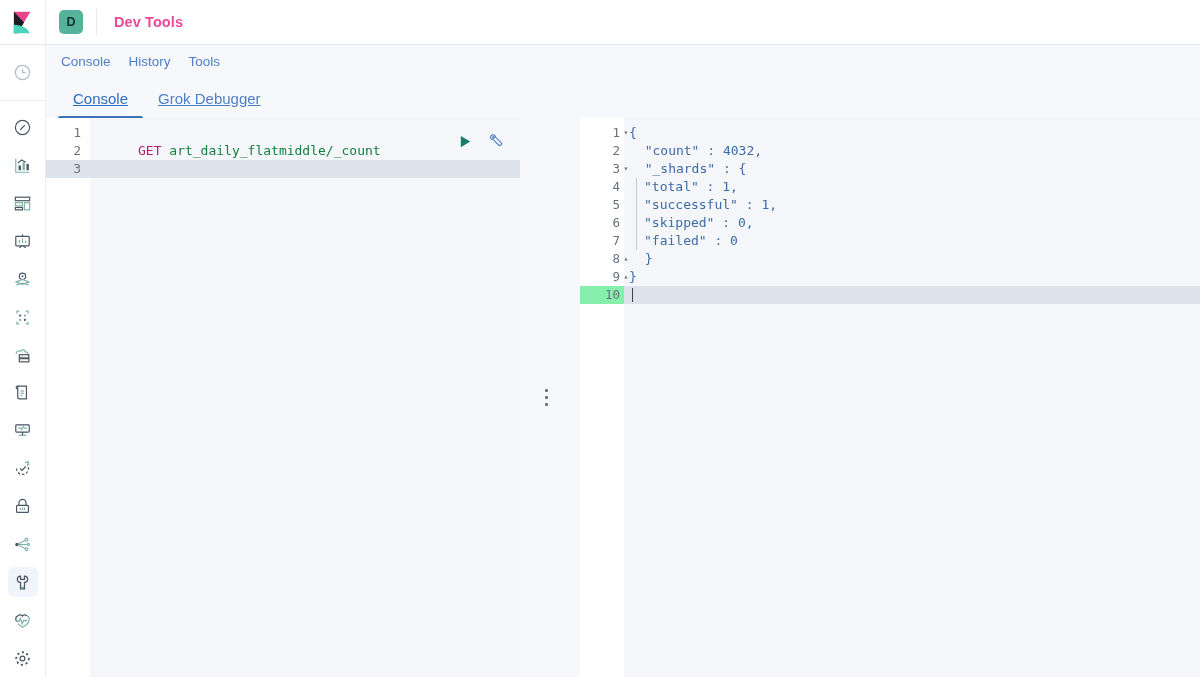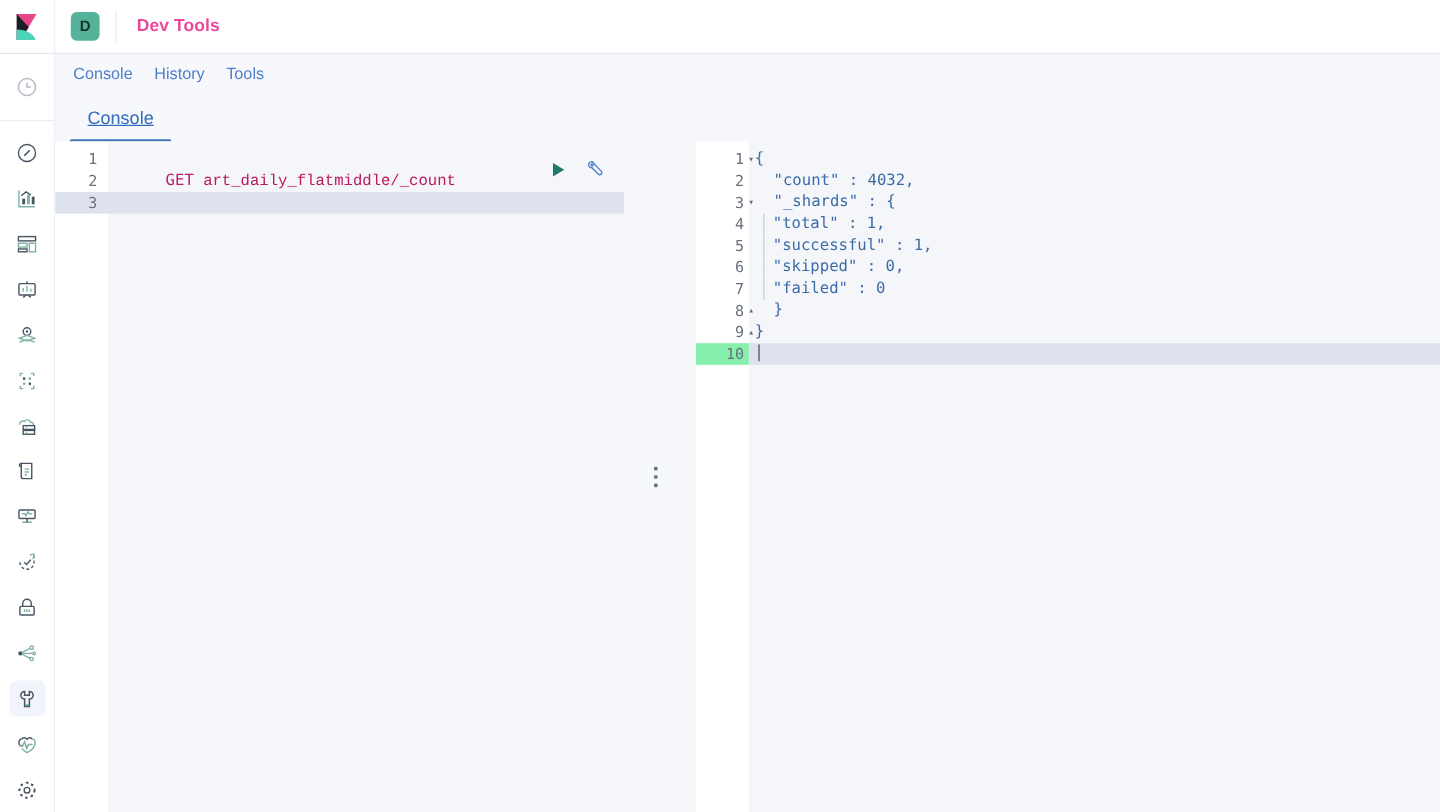--- a/index.html
+++ b/index.html
@@ -223,21 +223,21 @@
     height: 18px;
     line-height: 18px;
     font-family: "DejaVu Sans Mono", monospace;
     font-size: 13px;
     white-space: pre;
     padding-left: 8px;
     color: #343741;
   }
   .code-area .cl.hl { background: #dde2ec; }
   .tok-method { color: #bd1c6b; margin-left: 40px; }
-  .tok-url    { color: #be185d; font-family: Liberation Mono, monospace; }
+  .tok-url    { color: #15803d; }
 
   .editor-actions {
     position: absolute;
     top: 14px;
     right: 14px;
     display: flex;
     align-items: center;
     gap: 14px;
     z-index: 5;
   }
@@ -565,20 +565,21 @@
     <div class="content">
 
       <div class="nav-links">
         <div class="nav-link">Console</div>
         <div class="nav-link">History</div>
         <div class="nav-link">Tools</div>
       </div>
 
       <div class="tabs-row">
         <div class="tab active">Console</div>
+        <div class="tab">Grok Debugger</div>
       </div>
 
       <div class="console-area">
 
         <div class="editor-panel">
 
           <div class="gutter">
             <div class="ln">1</div>
             <div class="ln">2</div>
             <div class="ln hl">3</div>

